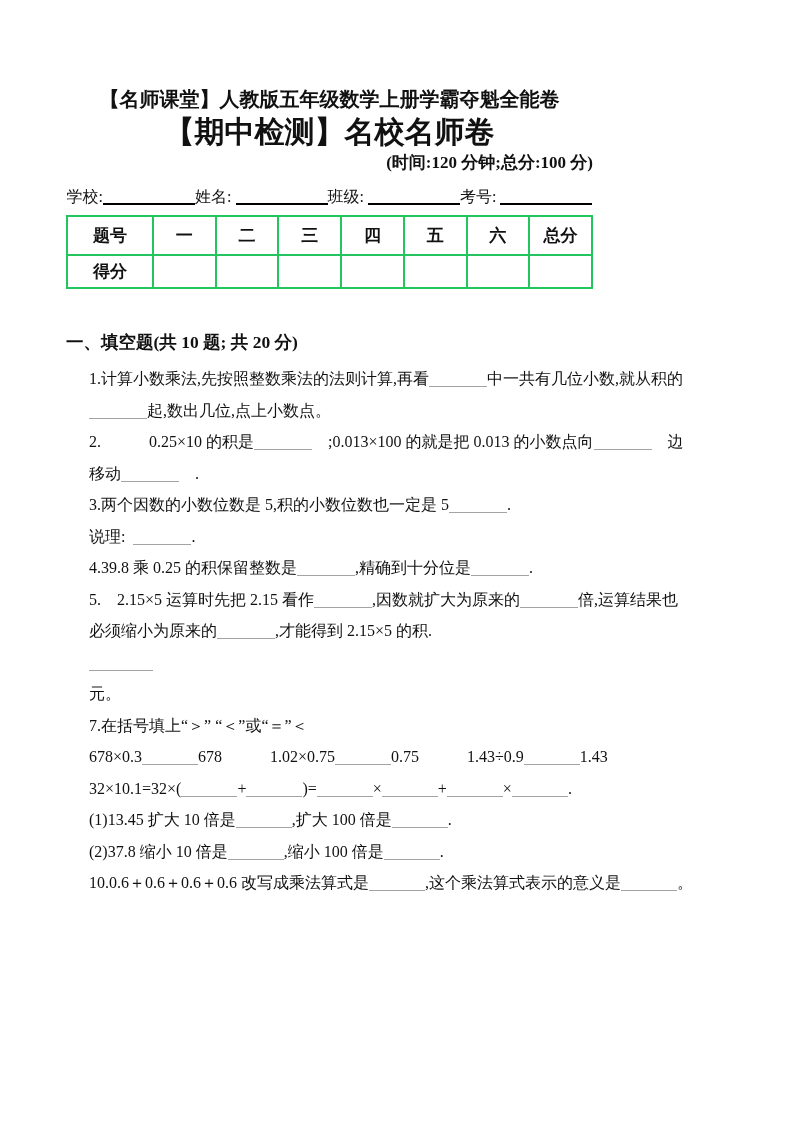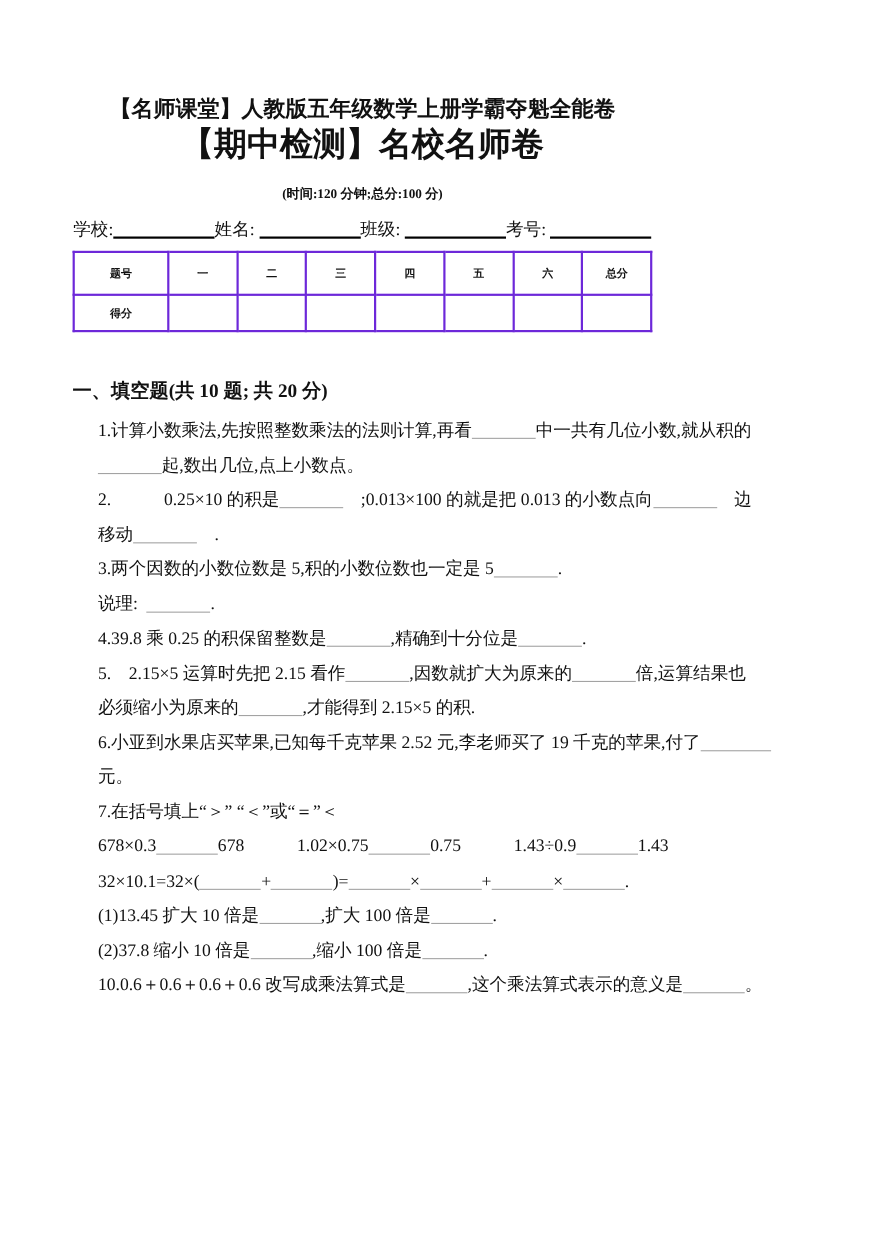--- a/index.html
+++ b/index.html
@@ -26,25 +26,25 @@
     white-space: nowrap;
   }
   .exam-title {
     text-align: center;
     font-size: 30px;
     font-weight: bold;
     line-height: 40px;
     white-space: nowrap;
   }
   .meta-line {
-    text-align: center;
-    font-size: 12px;
+    text-align: right;
+    font-size: 17px;
     font-weight: bold;
     line-height: 22px;
-    margin-top: 13px;
+    margin-top: 0;
     white-space: nowrap;
   }
   .student-line {
     text-align: center;
     font-size: 16px;
     font-weight: normal;
     line-height: 24px;
     margin-top: 11px;
     white-space: nowrap;
   }
@@ -55,22 +55,22 @@
     border-bottom: 2px solid #000000;
     margin-bottom: -3px;
   }
   table.score-table {
     width: 100%;
     border-collapse: collapse;
     margin-top: 6px;
     table-layout: fixed;
   }
   table.score-table th, table.score-table td {
-    border: 2px solid #6d28d9;
-    font-size: 10px;
+    border: 2px solid #22c55e;
+    font-size: 17px;
     font-weight: bold;
     text-align: center;
     vertical-align: middle;
     padding: 0;
   }
   table.score-table col.first { width: 86px; }
   table.score-table tr.r1 th { height: 37px; }
   table.score-table tr.r2 td { height: 31px; }
   .section-heading {
     font-size: 17.5px;
@@ -145,21 +145,21 @@
   <div>
     <div class="qline"><span>1.计算小数乘法,先按照整数乘法的法则计算,再看</span><span class="blank" style="width: 58px;"></span><span>中一共有几位小数,就从积的</span></div>
     <div class="qline"><span class="blank" style="width: 58px;"></span><span>起,数出几位,点上小数点。</span></div>
     <div class="qline"><span>2.　　　0.25×10 的积是</span><span class="blank" style="width: 58px;"></span><span>　;0.013×100 的就是把 0.013 的小数点向</span><span class="blank" style="width: 58px;"></span><span>　边</span></div>
     <div class="qline"><span>移动</span><span class="blank" style="width: 58px;"></span><span>　.</span></div>
     <div class="qline"><span>3.两个因数的小数位数是 5,积的小数位数也一定是 5</span><span class="blank" style="width: 58px;"></span><span>.</span></div>
     <div class="qline"><span>说理: </span><span class="blank" style="width: 58px;"></span><span>.</span></div>
     <div class="qline"><span>4.39.8 乘 0.25 的积保留整数是</span><span class="blank" style="width: 58px;"></span><span>,精确到十分位是</span><span class="blank" style="width: 58px;"></span><span>.</span></div>
     <div class="qline"><span>5.　2.15×5 运算时先把 2.15 看作</span><span class="blank" style="width: 58px;"></span><span>,因数就扩大为原来的</span><span class="blank" style="width: 58px;"></span><span>倍,运算结果也</span></div>
     <div class="qline"><span>必须缩小为原来的</span><span class="blank" style="width: 58px;"></span><span>,才能得到 2.15×5 的积.</span></div>
-    <div class="qline"><span>6.小亚到水果店买苹果,已知每千克苹果 2.52 元,李老师买了 19 千克的苹果,付了</span><span class="blank" style="width: 64px;"></span></div>
+    <div class="qline"><span class="blank" style="width: 64px;"></span></div>
     <div class="qline"><span>元。</span></div>
     <div class="qline"><span>7.在括号填上“＞” “＜”或“＝”＜</span></div>
     <div class="qline"><span>678×0.3</span><span class="blank" style="width: 56px;"></span><span>678　　　1.02×0.75</span><span class="blank" style="width: 56px;"></span><span>0.75　　　1.43÷0.9</span><span class="blank" style="width: 56px;"></span><span>1.43</span></div>
     <div class="qline"><span>32×10.1=32×(</span><span class="blank" style="width: 56px;"></span><span>+</span><span class="blank" style="width: 56px;"></span><span>)=</span><span class="blank" style="width: 56px;"></span><span>×</span><span class="blank" style="width: 56px;"></span><span>+</span><span class="blank" style="width: 56px;"></span><span>×</span><span class="blank" style="width: 56px;"></span><span>.</span></div>
     <div class="qline"><span>(1)13.45 扩大 10 倍是</span><span class="blank" style="width: 56px;"></span><span>,扩大 100 倍是</span><span class="blank" style="width: 56px;"></span><span>.</span></div>
     <div class="qline"><span>(2)37.8 缩小 10 倍是</span><span class="blank" style="width: 56px;"></span><span>,缩小 100 倍是</span><span class="blank" style="width: 56px;"></span><span>.</span></div>
     <div class="qline"><span>10.0.6＋0.6＋0.6＋0.6 改写成乘法算式是</span><span class="blank" style="width: 56px;"></span><span>,这个乘法算式表示的意义是</span><span class="blank" style="width: 56px;"></span><span>。</span></div>
   </div>
 
 </div>

